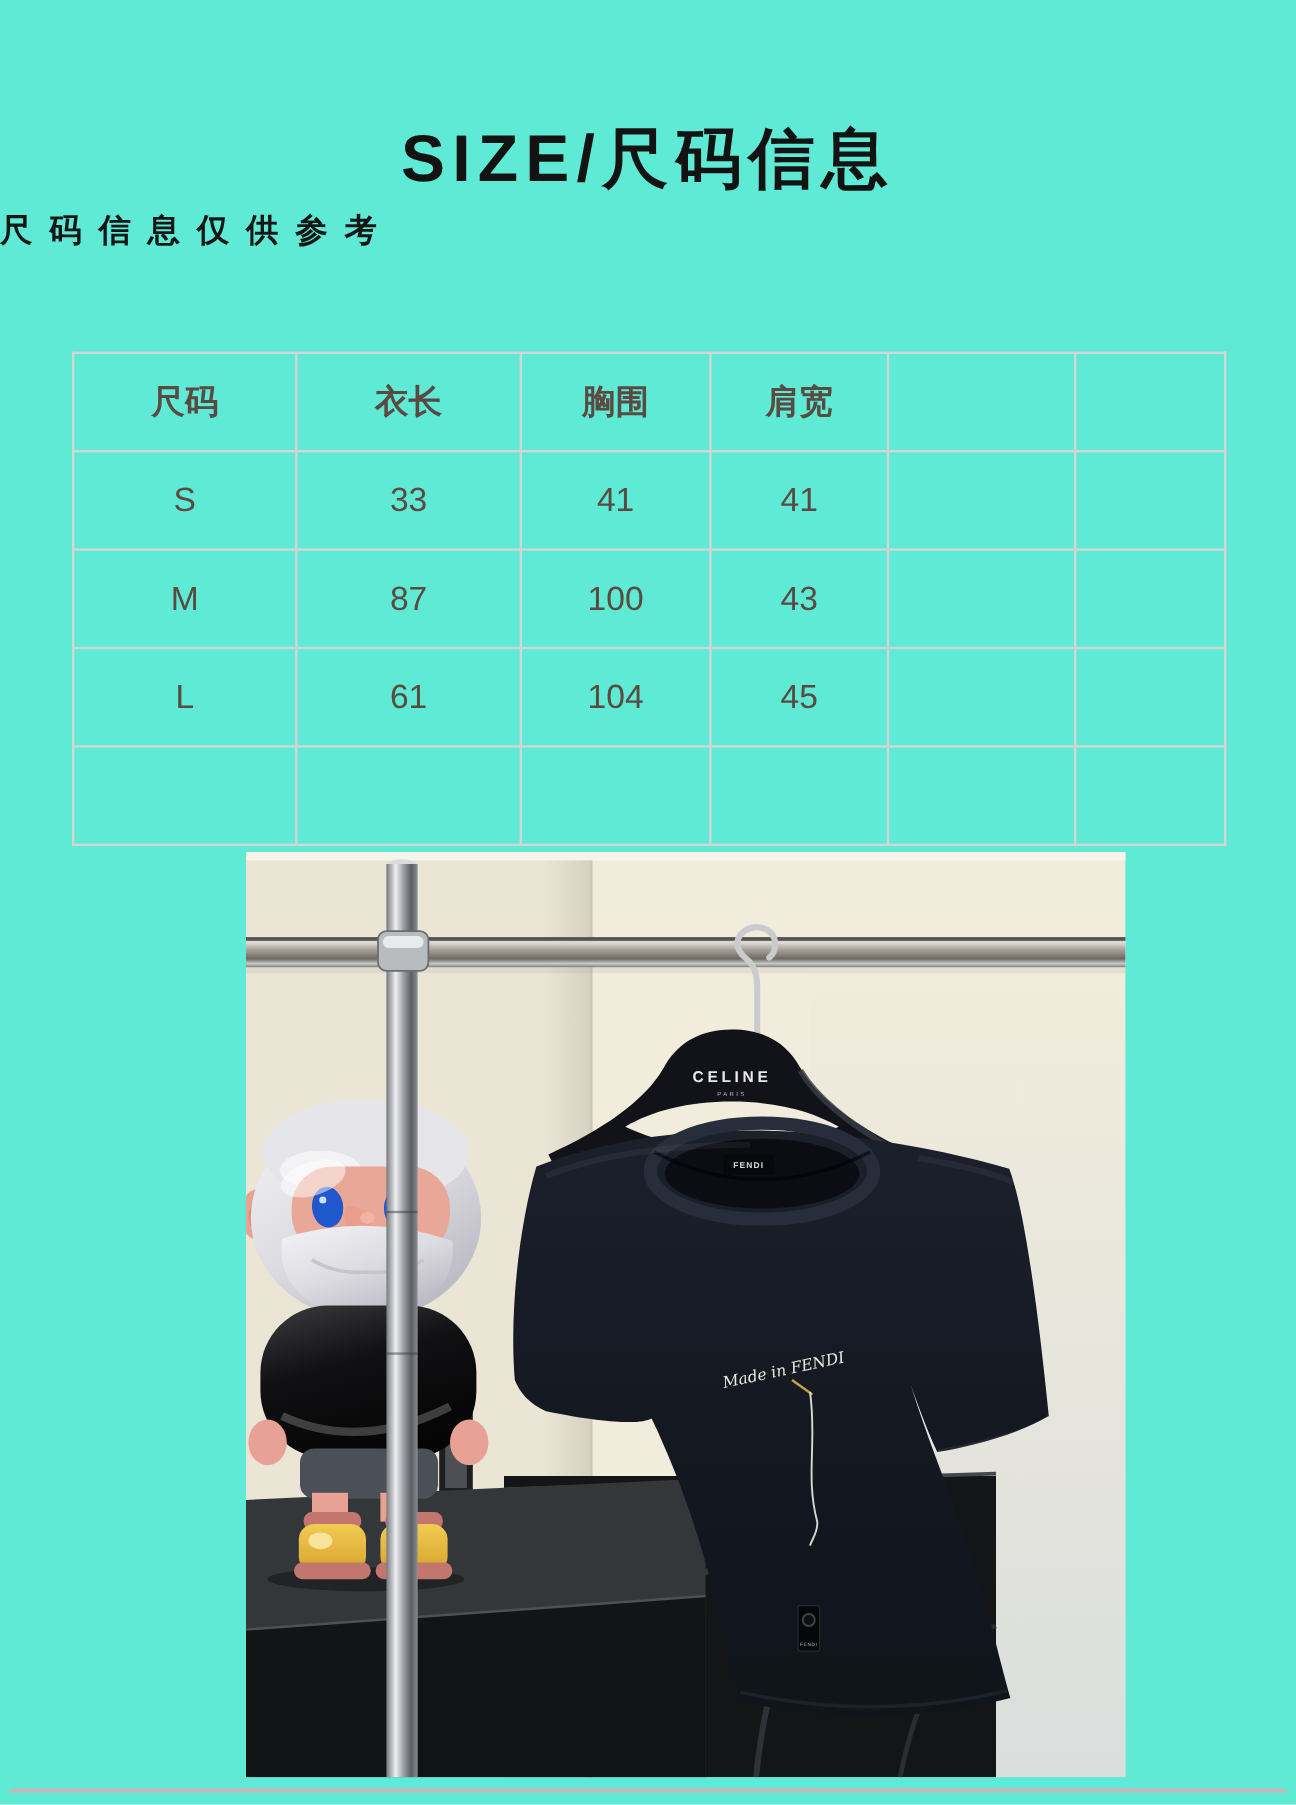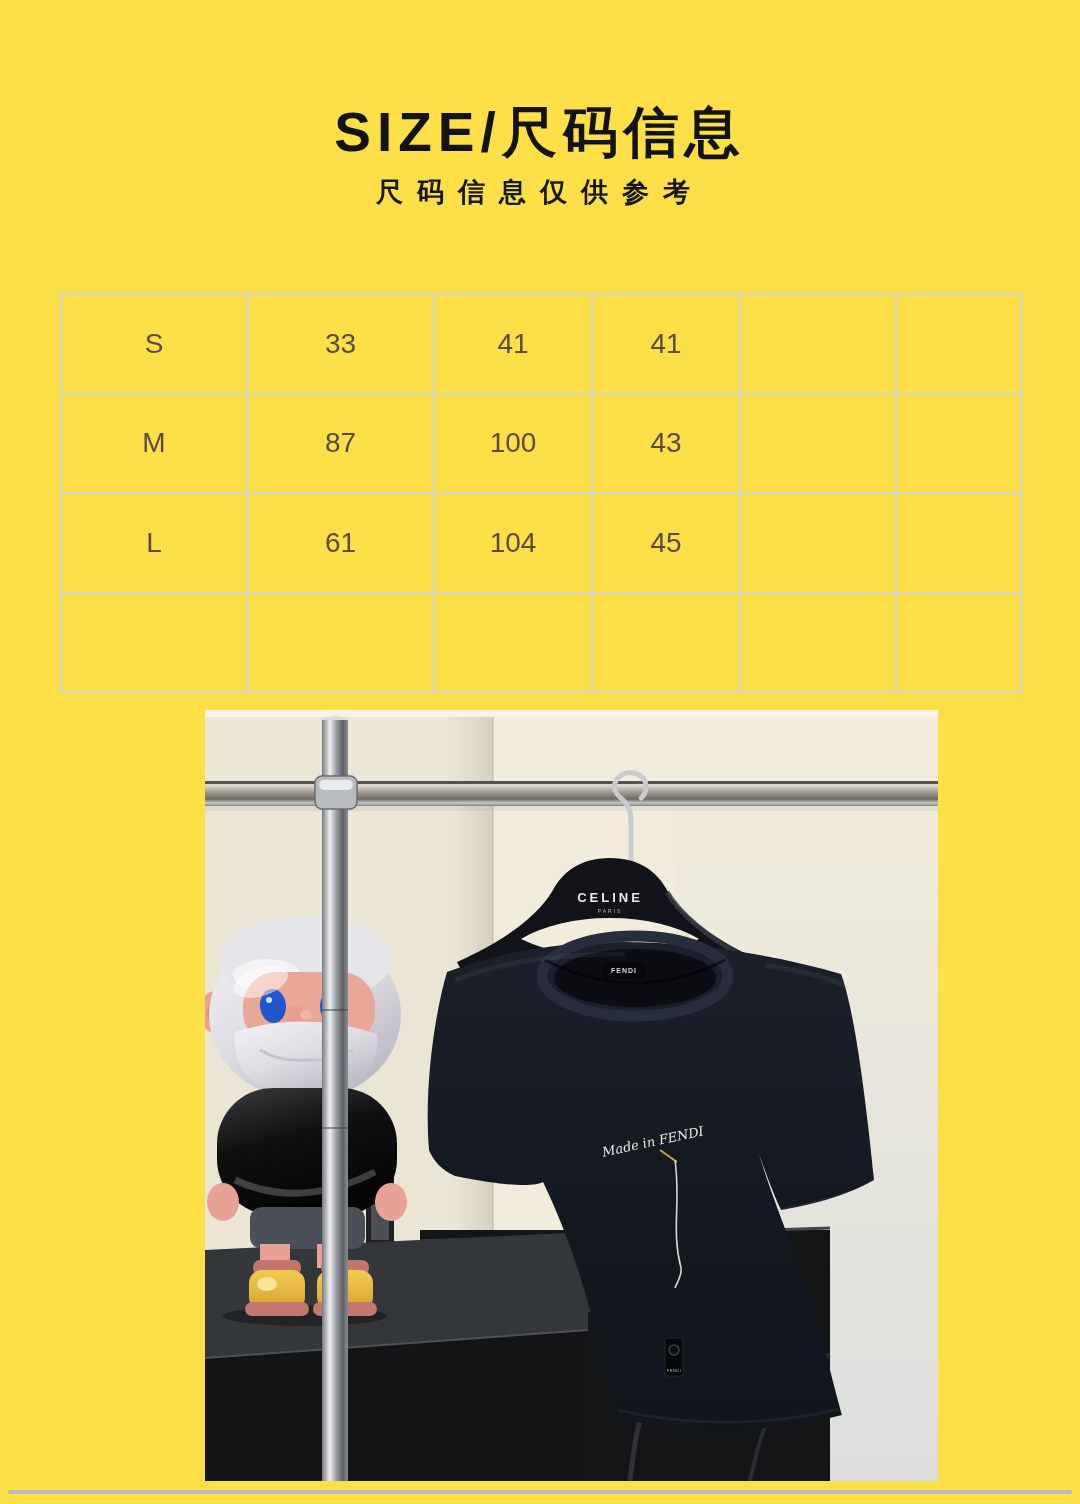--- a/index.html
+++ b/index.html
@@ -1,20 +1,20 @@
 <!DOCTYPE html>
 <html><head>
 <meta charset="utf-8">
 <style>
   html,body{margin:0;padding:0;background:#ffffff;}
-  .page{position:relative;width:1080px;height:1504px;background:#fde047;
+  .page{position:relative;width:1080px;height:1504px;background:#5eead4;
         font-family:"Liberation Sans",sans-serif;overflow:hidden;}
   .title{position:absolute;top:96px;left:0;width:1080px;text-align:center;
          font-size:55px;font-weight:800;letter-spacing:6px;color:#131313;}
-  .note{position:absolute;left:0;width:1080px;text-align:center;color:#161616;font-weight:700;}
+  .note{position:absolute;left:0;width:1080px;text-align:left;color:#161616;font-weight:700;}
   .note1{top:174px;font-size:27px;letter-spacing:14px;}
   .note2{top:215px;font-size:27px;letter-spacing:8px;}
   table.size{position:absolute;top:293px;left:60px;width:960px;height:400px;
              border-collapse:collapse;table-layout:fixed;}
   table.size td,table.size th{border:2px solid #d5d5d5;text-align:center;vertical-align:middle;
              color:#5b4a42;font-size:28px;height:80px;padding:0;}
   table.size th{font-weight:700;}
   table.size td{font-weight:400;}
   .photo{position:absolute;top:710px;left:205px;width:627px;height:771px;}
   .divider{position:absolute;top:1490px;left:8px;width:1064px;height:4px;
@@ -33,20 +33,28 @@
   <table class="size">
     <colgroup>
       <col style="width:186px">
         <col style="width:187px">
         <col style="width:158px">
       <col style="width:148px">
         <col style="width:156px">
         <col style="width:125px">
     </colgroup>
     <tbody>
+        <tr>
+      <th>尺码</th>
+      <th>衣长</th>
+      <th>胸围</th>
+      <th>肩宽</th>
+      <th></th>
+      <th></th>
+    </tr>
     <tr>
       <td>S</td>
       <td>33</td>
       <td>41</td>
       <td>41</td>
       <td></td>
       <td></td>
     </tr>
     <tr>
       <td>M</td>

